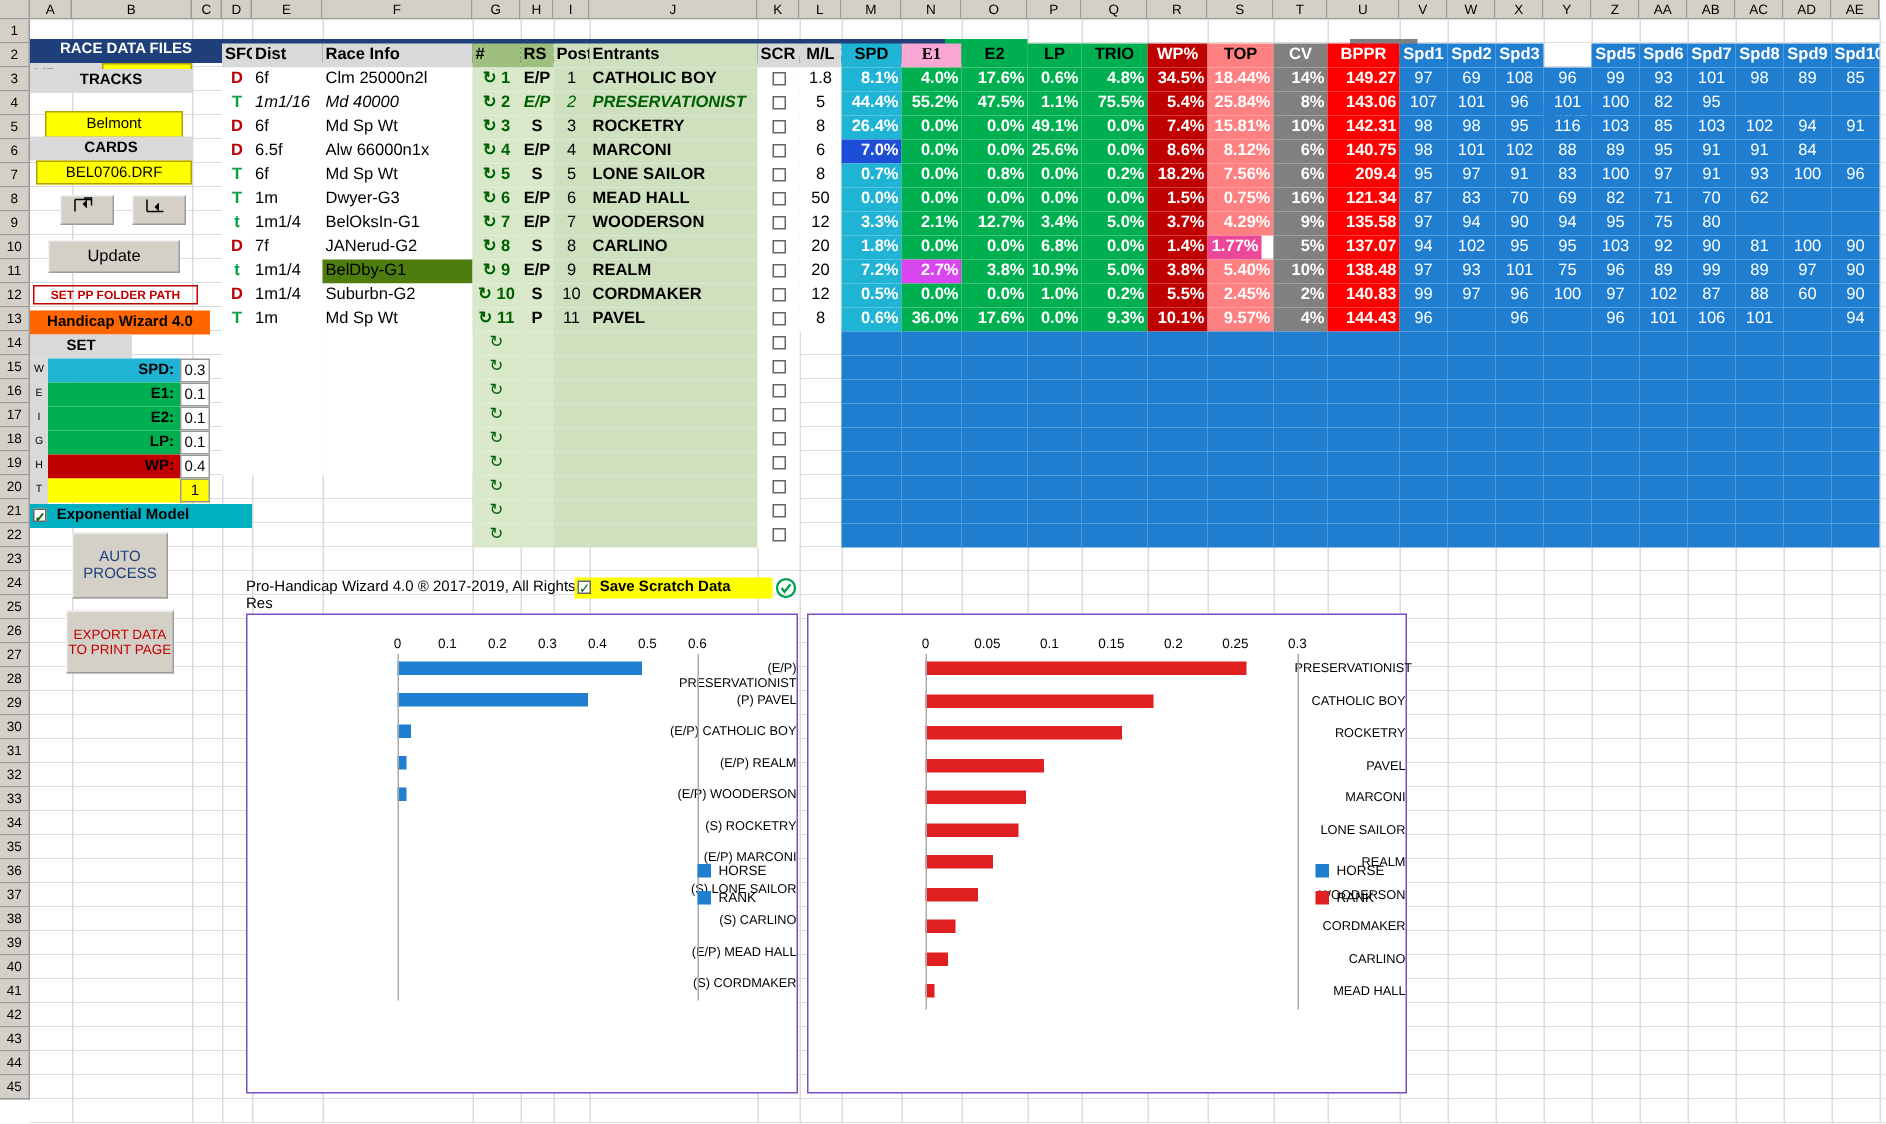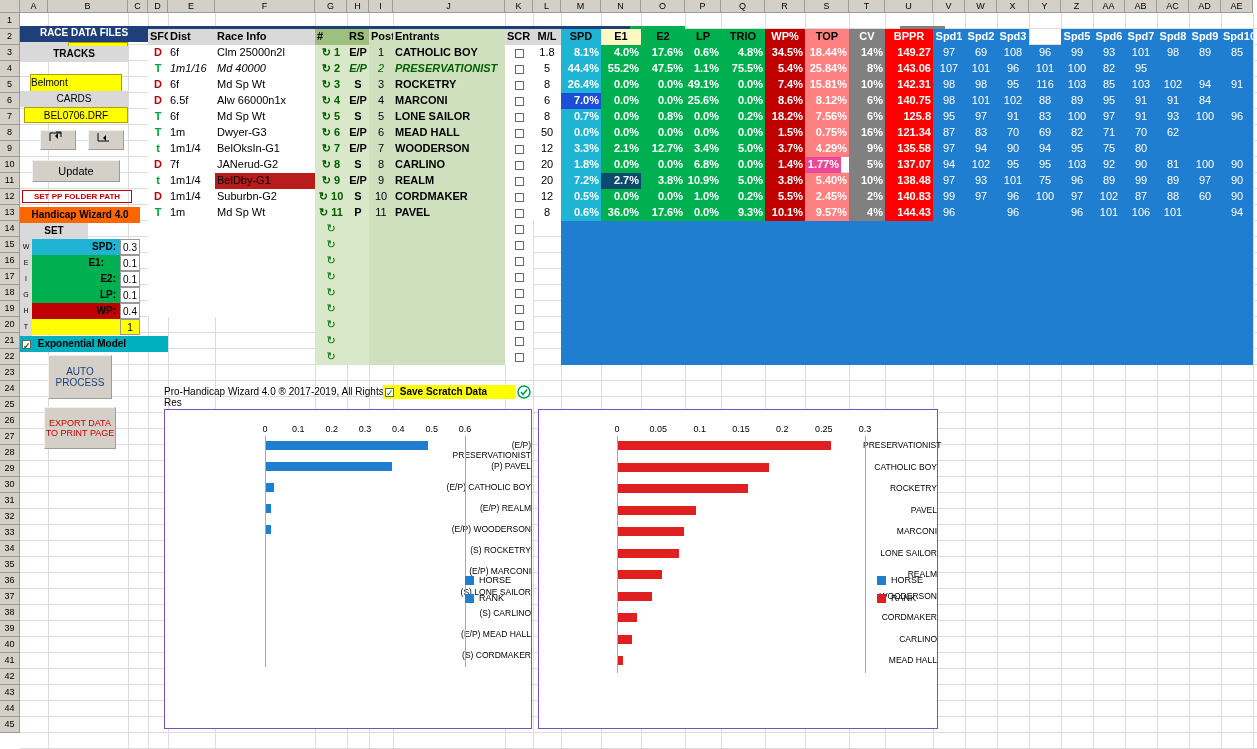--- a/index.html
+++ b/index.html
@@ -216,23 +216,23 @@
   <div style="position:absolute;left:148px;top:26px;width:395px;height:16px;background:#1f3f7a;color:#fff;font-weight:bold;font-size:11px;text-align:center;line-height:16px;">Currently viewing: BEL 20190706 Race 10</div>
 
   <div style="position:absolute;left:525px;top:26px;width:105px;height:16px;background:#1f3f7a;color:#fff;font-weight:bold;font-size:11px;line-height:16px;padding-left:4px;">INTEGRITY:</div>
   <div style="position:absolute;left:630px;top:26px;width:55px;height:16px;background:#00b050;color:#fff;font-weight:bold;font-size:11px;text-align:center;line-height:16px;">1</div>
   <div style="position:absolute;left:900px;top:26px;width:45px;height:16px;background:#808080;color:#d0d0d0;font-weight:bold;font-size:10px;text-align:center;line-height:16px;">START&gt;</div>
 
   <div style="position:absolute;left:20px;top:42px;width:48px;height:16px;background:#d9d9d9;font-size:11px;font-weight:bold;line-height:16px;padding-left:3px;">YR:</div>
   <div style="position:absolute;left:68px;top:42px;width:60px;height:16px;background:#ffff00;color:#000;font-weight:bold;font-size:11px;text-align:center;line-height:16px;border:1px solid #b0a000;">2019</div>
 
   <div style="position:absolute;left:20px;top:46px;width:108px;height:16px;background:#d9d9d9;font-size:10px;font-weight:bold;text-align:center;line-height:16px;">TRACKS</div>
-  <div style="position:absolute;left:30px;top:74px;width:92px;height:18px;background:#ffff00;font-size:10px;text-align:left;line-height:16px;border:1px solid #b0a000;">Belmont</div>
-
-  <div style="position:absolute;left:20px;top:91px;width:108px;height:16px;background:#d9d9d9;font-size:10px;font-weight:normal;text-align:center;line-height:16px;">CARDS</div>
+  <div style="position:absolute;left:30px;top:74px;width:92px;height:18px;background:#ffff00;font-size:10px;text-align:center;line-height:16px;border:1px solid #b0a000;">Belmont</div>
+
+  <div style="position:absolute;left:20px;top:91px;width:108px;height:16px;background:#d9d9d9;font-size:10px;font-weight:bold;text-align:center;line-height:16px;">CARDS</div>
   <div style="position:absolute;left:24px;top:107px;width:104px;height:16px;background:#ffff00;font-size:10px;text-align:center;line-height:16px;border:1px solid #b0a000;">BEL0706.DRF</div>
 
   <div class="btn3d" style="position:absolute;left:40px;top:130px;width:36px;height:20px;line-height:18px;">
     <svg width="22" height="12" viewBox="0 0 22 12">
       <path d="M3 10 L3 2 M3 2 L14 2" stroke="#000" stroke-width="1" fill="none"></path>
       <path d="M11 8 L11 2 L8 5 Z" fill="#000"></path>
       <path d="M9 1 L14 1 L14 6" stroke="#000" fill="none" stroke-width="1"></path>
     </svg>
   </div>
   <div class="btn3d" style="position:absolute;left:88px;top:130px;width:36px;height:20px;line-height:18px;">
@@ -256,21 +256,21 @@
     <div>I</div>
     <div>G</div>
     <div>H</div>
     <div>T</div>
     <div>S</div>
   </div>
 
   <div id="weights">
       <div style="position:absolute;left:32px;top:239px;width:88px;height:16px;background:#1fb3d4;color:#000;font-size:10px;font-weight:bold;text-align:right;line-height:16px;padding-right:4px;">SPD:</div>
       <div style="position:absolute;left:120px;top:239px;width:20px;height:16px;background:#ffffff;font-size:10px;text-align:center;line-height:16px;border:1px solid #999;">0.3</div>
-      <div style="position:absolute;left:32px;top:255px;width:88px;height:16px;background:#00b050;color:#000;font-size:10px;font-weight:bold;text-align:right;line-height:16px;padding-right:16px;">E1:</div>
+      <div style="position:absolute;left:32px;top:255px;width:88px;height:16px;background:#00b050;color:#000;font-size:10px;font-weight:bold;text-align:right;line-height:16px;padding-right:4px;">E1:</div>
       <div style="position:absolute;left:120px;top:255px;width:20px;height:16px;background:#ffffff;font-size:10px;text-align:center;line-height:16px;border:1px solid #999;">0.1</div>
       <div style="position:absolute;left:32px;top:271px;width:88px;height:16px;background:#00b050;color:#000;font-size:10px;font-weight:bold;text-align:right;line-height:16px;padding-right:4px;">E2:</div>
       <div style="position:absolute;left:120px;top:271px;width:20px;height:16px;background:#ffffff;font-size:10px;text-align:center;line-height:16px;border:1px solid #999;">0.1</div>
       <div style="position:absolute;left:32px;top:287px;width:88px;height:16px;background:#00b050;color:#000;font-size:10px;font-weight:bold;text-align:right;line-height:16px;padding-right:4px;">LP:</div>
       <div style="position:absolute;left:120px;top:287px;width:20px;height:16px;background:#ffffff;font-size:10px;text-align:center;line-height:16px;border:1px solid #999;">0.1</div>
       <div style="position:absolute;left:32px;top:303px;width:88px;height:16px;background:#c00000;color:#000;font-size:10px;font-weight:bold;text-align:right;line-height:16px;padding-right:4px;">WP:</div>
       <div style="position:absolute;left:120px;top:303px;width:20px;height:16px;background:#ffffff;font-size:10px;text-align:center;line-height:16px;border:1px solid #999;">0.4</div>
       <div style="position:absolute;left:32px;top:319px;width:88px;height:16px;background:#ffff00;color:#000;font-size:10px;font-weight:bold;text-align:right;line-height:16px;padding-right:4px;"></div>
       <div style="position:absolute;left:120px;top:319px;width:20px;height:16px;background:#ffff00;font-size:10px;text-align:center;line-height:16px;border:1px solid #999;">1</div>
     </div>
@@ -288,21 +288,21 @@
       <div class="cell b " style="left:148px;top:29px;width:20px;background:#d9d9d9;color:#000;">SFC</div>
       <div class="cell b " style="left:168px;top:29px;width:47px;background:#d9d9d9;color:#000;">Dist</div>
       <div class="cell b " style="left:215px;top:29px;width:100px;background:#d9d9d9;color:#000;">Race Info</div>
       <div class="cell b " style="left:315px;top:29px;width:32px;background:#9fbf7f;color:#000;">#</div>
       <div class="cell b " style="left:347px;top:29px;width:22px;background:#9fbf7f;color:#000;">RS</div>
       <div class="cell b " style="left:369px;top:29px;width:24px;background:#cfe0bf;color:#000;">Post</div>
       <div class="cell b " style="left:393px;top:29px;width:112px;background:#cfe0bf;color:#000;">Entrants</div>
       <div class="cell b " style="left:505px;top:29px;width:28px;background:#d9d9d9;color:#000;">SCR</div>
       <div class="cell b ctr" style="left:533px;top:29px;width:28px;background:#d9d9d9;color:#000;">M/L</div>
       <div class="cell b ctr" style="left:561px;top:29px;width:40px;background:#1fb3d4;color:#000;">SPD</div>
-      <div class="cell b ctr" style="left:601px;top:29px;width:40px;background:#fef9c3;color:#000;">E1</div>
+      <div class="cell b ctr" style="left:601px;top:29px;width:40px;background:#f9a8d4;color:#000;font-family:Liberation Serif, serif;">E1</div>
       <div class="cell b ctr" style="left:641px;top:29px;width:44px;background:#00b050;color:#000;">E2</div>
       <div class="cell b ctr" style="left:685px;top:29px;width:36px;background:#00b050;color:#000;">LP</div>
       <div class="cell b ctr" style="left:721px;top:29px;width:44px;background:#00b050;color:#000;">TRIO</div>
       <div class="cell b ctr" style="left:765px;top:29px;width:40px;background:#c00000;color:#ffffff;">WP%</div>
       <div class="cell b ctr" style="left:805px;top:29px;width:44px;background:#ff8080;color:#000;">TOP</div>
       <div class="cell b ctr" style="left:849px;top:29px;width:36px;background:#808080;color:#ffffff;">CV</div>
       <div class="cell b ctr" style="left:885px;top:29px;width:48px;background:#ff0000;color:#ffffff;">BPPR</div>
       <div class="cell b ctr" style="left:933px;top:29px;width:32px;background:#1f7ed0;color:#ffffff;">Spd1</div>
       <div class="cell b ctr" style="left:965px;top:29px;width:32px;background:#1f7ed0;color:#ffffff;">Spd2</div>
       <div class="cell b ctr" style="left:997px;top:29px;width:32px;background:#1f7ed0;color:#ffffff;">Spd3</div>
@@ -437,21 +437,21 @@
       <div class="cell ctr" style="left:505px;top:109px;width:28px;background:#ffffff;"><span class="chk"></span></div>
       <div class="cell ctr" style="left:533px;top:109px;width:28px;background:#ffffff;">8</div>
       <div class="cell rt b" style="left:561px;top:109px;width:40px;background:#1fb3d4;color:#ffffff;">0.7%</div>
       <div class="cell rt b" style="left:601px;top:109px;width:40px;background:#00b050;color:#ffffff;">0.0%</div>
       <div class="cell rt b" style="left:641px;top:109px;width:44px;background:#00b050;color:#ffffff;">0.8%</div>
       <div class="cell rt b" style="left:685px;top:109px;width:36px;background:#00b050;color:#ffffff;">0.0%</div>
       <div class="cell rt b" style="left:721px;top:109px;width:44px;background:#00b050;color:#ffffff;">0.2%</div>
       <div class="cell rt b" style="left:765px;top:109px;width:40px;background:#c00000;color:#ffffff;">18.2%</div>
       <div class="cell rt b" style="left:805px;top:109px;width:44px;background:#ff8080;color:#ffffff;">7.56%</div>
       <div class="cell rt b" style="left:849px;top:109px;width:36px;background:#808080;color:#ffffff;">6%</div>
-      <div class="cell rt b" style="left:885px;top:109px;width:48px;background:#ff0000;color:#ffffff;">125.8</div>
+      <div class="cell rt b" style="left:885px;top:109px;width:48px;background:#ff0000;color:#ffffff;">209.4</div>
       <div class="cell ctr" style="left:933px;top:109px;width:32px;background:#1f7ed0;color:#ffffff;">95</div>
       <div class="cell ctr" style="left:965px;top:109px;width:32px;background:#1f7ed0;color:#ffffff;">97</div>
       <div class="cell ctr" style="left:997px;top:109px;width:32px;background:#1f7ed0;color:#ffffff;">91</div>
       <div class="cell ctr" style="left:1029px;top:109px;width:32px;background:#1f7ed0;color:#ffffff;">83</div>
       <div class="cell ctr" style="left:1061px;top:109px;width:32px;background:#1f7ed0;color:#ffffff;">100</div>
       <div class="cell ctr" style="left:1093px;top:109px;width:32px;background:#1f7ed0;color:#ffffff;">97</div>
       <div class="cell ctr" style="left:1125px;top:109px;width:32px;background:#1f7ed0;color:#ffffff;">91</div>
       <div class="cell ctr" style="left:1157px;top:109px;width:32px;background:#1f7ed0;color:#ffffff;">93</div>
       <div class="cell ctr" style="left:1189px;top:109px;width:32px;background:#1f7ed0;color:#ffffff;">100</div>
       <div class="cell ctr" style="left:1221px;top:109px;width:32px;background:#1f7ed0;color:#ffffff;">96</div>
@@ -534,29 +534,29 @@
       <div class="cell ctr" style="left:997px;top:157px;width:32px;background:#1f7ed0;color:#ffffff;">95</div>
       <div class="cell ctr" style="left:1029px;top:157px;width:32px;background:#1f7ed0;color:#ffffff;">95</div>
       <div class="cell ctr" style="left:1061px;top:157px;width:32px;background:#1f7ed0;color:#ffffff;">103</div>
       <div class="cell ctr" style="left:1093px;top:157px;width:32px;background:#1f7ed0;color:#ffffff;">92</div>
       <div class="cell ctr" style="left:1125px;top:157px;width:32px;background:#1f7ed0;color:#ffffff;">90</div>
       <div class="cell ctr" style="left:1157px;top:157px;width:32px;background:#1f7ed0;color:#ffffff;">81</div>
       <div class="cell ctr" style="left:1189px;top:157px;width:32px;background:#1f7ed0;color:#ffffff;">100</div>
       <div class="cell ctr" style="left:1221px;top:157px;width:32px;background:#1f7ed0;color:#ffffff;">90</div>
       <div class="cell b ctr" style="left:148px;top:173px;width:20px;color:#00a040;background:#ffffff;">t</div>
       <div class="cell" style="left:168px;top:173px;width:47px;background:#ffffff;">1m1/4</div>
-      <div class="cell" style="left:215px;top:173px;width:100px;background:#b91c1c;">BelDby-G1</div>
+      <div class="cell" style="left:215px;top:173px;width:100px;background:#4d7c0f;">BelDby-G1</div>
       <div class="cell ctr b" style="left:315px;top:173px;width:32px;background:#d9e8c8;color:#006000;">↻ 9</div>
       <div class="cell ctr b" style="left:347px;top:173px;width:22px;background:#d9e8c8;color:#000;">E/P</div>
       <div class="cell ctr" style="left:369px;top:173px;width:24px;background:#cfe0bf;color:#000;">9</div>
       <div class="cell b" style="left:393px;top:173px;width:112px;background:#cfe0bf;color:#000;">REALM</div>
       <div class="cell ctr" style="left:505px;top:173px;width:28px;background:#ffffff;"><span class="chk"></span></div>
       <div class="cell ctr" style="left:533px;top:173px;width:28px;background:#ffffff;">20</div>
       <div class="cell rt b" style="left:561px;top:173px;width:40px;background:#1fb3d4;color:#ffffff;">7.2%</div>
-      <div class="cell rt b" style="left:601px;top:173px;width:40px;background:#0c4a6e;color:#ffffff;">2.7%</div>
+      <div class="cell rt b" style="left:601px;top:173px;width:40px;background:#d946ef;color:#ffffff;">2.7%</div>
       <div class="cell rt b" style="left:641px;top:173px;width:44px;background:#00b050;color:#ffffff;">3.8%</div>
       <div class="cell rt b" style="left:685px;top:173px;width:36px;background:#00b050;color:#ffffff;">10.9%</div>
       <div class="cell rt b" style="left:721px;top:173px;width:44px;background:#00b050;color:#ffffff;">5.0%</div>
       <div class="cell rt b" style="left:765px;top:173px;width:40px;background:#c00000;color:#ffffff;">3.8%</div>
       <div class="cell rt b" style="left:805px;top:173px;width:44px;background:#ff8080;color:#ffffff;">5.40%</div>
       <div class="cell rt b" style="left:849px;top:173px;width:36px;background:#808080;color:#ffffff;">10%</div>
       <div class="cell rt b" style="left:885px;top:173px;width:48px;background:#ff0000;color:#ffffff;">138.48</div>
       <div class="cell ctr" style="left:933px;top:173px;width:32px;background:#1f7ed0;color:#ffffff;">97</div>
       <div class="cell ctr" style="left:965px;top:173px;width:32px;background:#1f7ed0;color:#ffffff;">93</div>
       <div class="cell ctr" style="left:997px;top:173px;width:32px;background:#1f7ed0;color:#ffffff;">101</div>

